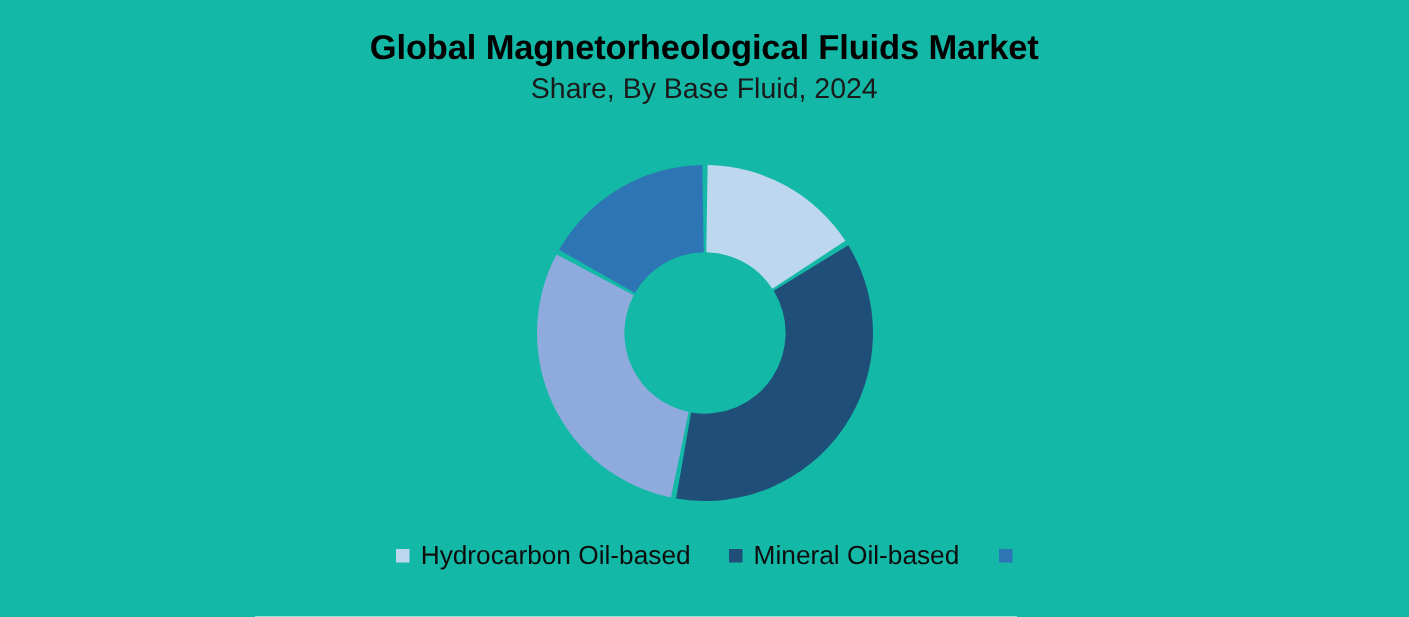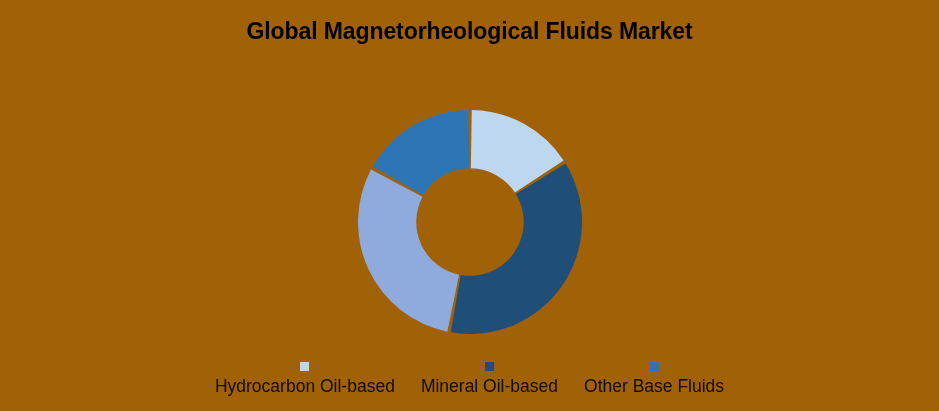--- a/index.html
+++ b/index.html
@@ -7,21 +7,21 @@
     padding: 0;
     background: #ffffff;
   }
   body {
     font-family: "Liberation Sans", sans-serif;
   }
   .figure {
     position: relative;
     width: 939px;
     height: 411px;
-    background: #a16207;
+    background: #14b8a6;
     overflow: hidden;
     box-sizing: border-box;
   }
   .titles {
     position: absolute;
     top: 18px;
     left: 0;
     width: 939px;
     text-align: center;
   }
@@ -57,21 +57,21 @@
     top: 362px;
     width: 939px;
     display: flex;
     flex-direction: row;
     justify-content: center;
     align-items: center;
     gap: 26px;
   }
   .legend-item {
     display: flex;
-    flex-direction: column;
+    flex-direction: row;
     align-items: center;
     gap: 7px;
   }
   .legend-swatch {
     width: 9px;
     height: 9px;
     flex: 0 0 auto;
   }
   .legend-label {
     font-size: 17.5px;
@@ -80,20 +80,21 @@
     line-height: 1;
   }
 </style>
 </head>
 <body>
 
 <div class="figure">
 
   <div class="titles">
     <div class="chart-title">Global Magnetorheological Fluids Market</div>
+    <div class="chart-subtitle">Share, By Base Fluid, 2024</div>
   </div>
 
   <div class="donut-wrap">
     <svg class="donut-svg" viewBox="0 0 224 224">
       <g id="donut-slices">
           <path d="M 113.75921953892392 0.013817162054010623 A 112 112 0 0 1 205.61042447324627 50.50944438420925 L 156.9330037471582 82.48453330442044 A 53.76 53.76 0 0 0 112.84442537868348 58.24663223778593 Z" fill="#BDD7EE"></path>
           <path d="M 207.49569840765832 53.480160751813735 A 112 112 0 0 1 92.74394076870612 222.33224452933467 L 102.75709156897894 164.95947737408065 A 53.76 53.76 0 0 0 157.83793523567599 83.9104771608706 Z" fill="#1F4E79"></path>
           <path d="M 89.2878229200706 221.67295478963777 A 112 112 0 0 1 13.018249430066348 59.59186080281576 L 64.48875972643185 86.84409318535157 A 53.76 53.76 0 0 0 101.09815500163388 164.64301829902612 Z" fill="#8FAADC"></path>
           <path d="M 14.713270382922559 56.5086291355704 A 112 112 0 0 1 110.24078046107607 0.013817162054010623 L 111.15557462131652 58.24663223778593 A 53.76 53.76 0 0 0 65.30236978380283 85.36414198507379 Z" fill="#2E75B6"></path>
         </g>
@@ -104,17 +105,16 @@
       <div class="legend-item">
         <span class="legend-swatch" style="background: rgb(189, 215, 238);"></span>
         <span class="legend-label">Hydrocarbon Oil-based</span>
       </div>
       <div class="legend-item">
         <span class="legend-swatch" style="background: rgb(31, 78, 121);"></span>
         <span class="legend-label">Mineral Oil-based</span>
       </div>
       <div class="legend-item">
         <span class="legend-swatch" style="background: rgb(46, 117, 182);"></span>
-        <span class="legend-label">Other Base Fluids</span>
       </div>
     </div>
 
 </div>
 
 </body></html>

